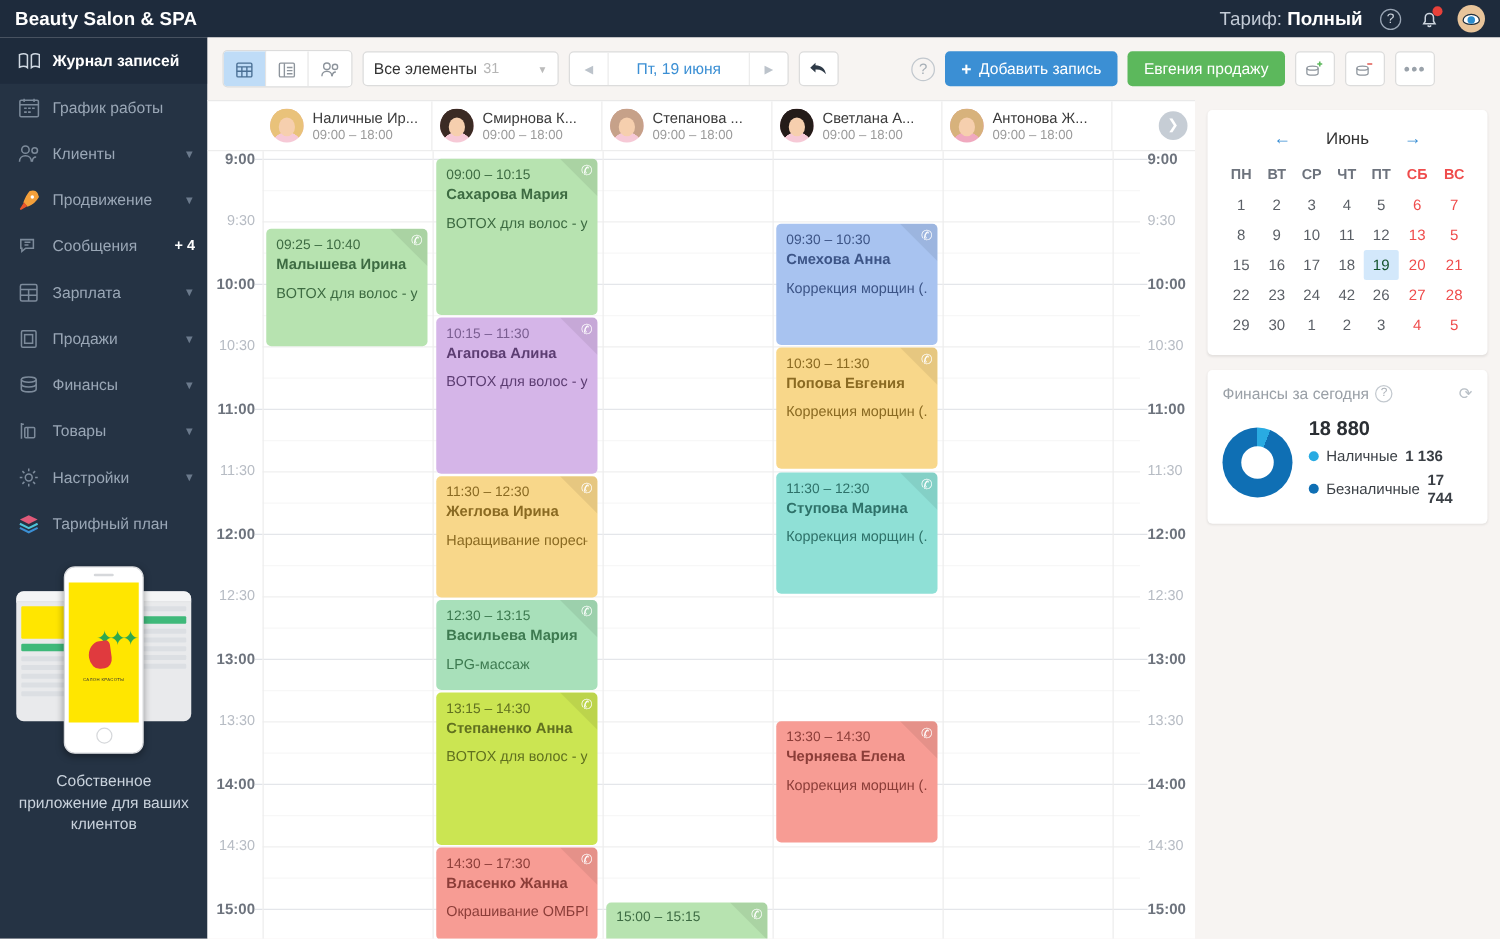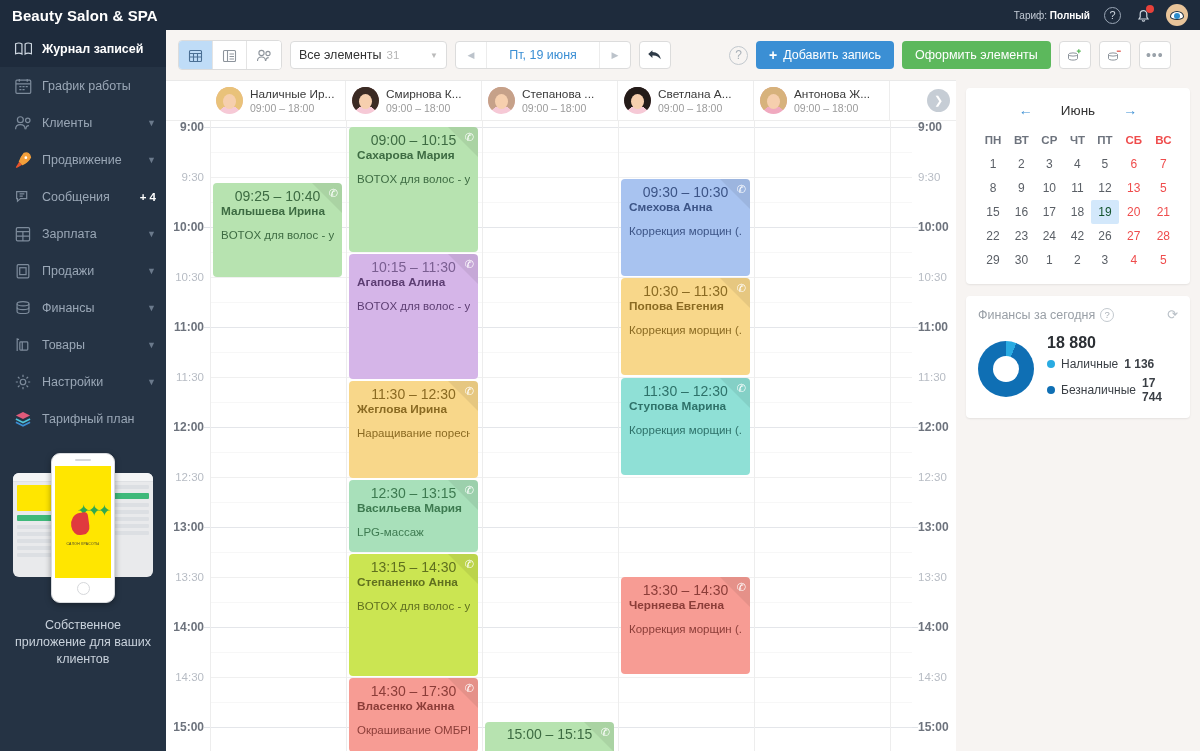--- a/index.html
+++ b/index.html
@@ -15,21 +15,21 @@
   #app { position: relative; width: 1200px; height: 751px; }
 
   
   .topbar {
     position: absolute; left: 0; top: 0; width: 1200px; height: 30px;
     background: #1e2b3c; display: flex; align-items: center;
     padding: 0 12px; color: #fff;
   }
   .brand { font-size: 15px; font-weight: bold; letter-spacing: .1px; color:#fff; }
   .topbar-right { margin-left: auto; display: flex; align-items: center; gap: 14px; }
-  .tariff { font-size: 10px; color: #c3cbd6; white-space: nowrap; }
+  .tariff { font-size: 15px; color: #c3cbd6; white-space: nowrap; }
   .tariff b { color: #fff; font-weight: bold; }
   .circle-icon {
     width: 17px; height: 17px; border-radius: 50%;
     border: 1.3px solid #9aa6b5; color: #cdd5de;
     font-size: 11px; line-height: 15px; text-align: center;
     display: inline-block;
   }
   .bell { position: relative; width: 17px; height: 17px; }
   .bell svg { display: block; }
   .bell .dot {
@@ -180,21 +180,21 @@
   .gline { position: absolute; left: 44px; right: 44px; height: 0; border-top: 1px solid #f0f0f0; }
   .gline.hour { border-top: 1px solid #e4e6ea; }
   .gline.tick { position:absolute; left:38px; width:6px; border-top:1px solid #dfe2e7; right:auto;}
   .gline.tickr { position:absolute; right:38px; width:6px; border-top:1px solid #dfe2e7; left:auto;}
   .colline { position: absolute; top: 0; bottom: 0; width: 1px; background: #ededed; }
 
   .appt {
     position: absolute; border-radius: 4px; overflow: hidden; cursor: pointer;
     padding: 6px 8px 0 8px; line-height: 14px;
   }
-  .appt .atime { font-size: 14px; text-align: center; }
+  .appt .atime { font-size: 11px; }
   .appt .aname { font-size: 11.8px; font-weight: bold; margin-top: 1px; }
   .appt .asrv { font-size: 11.5px; margin-top: 10px; white-space: nowrap; overflow: hidden; }
   .appt .corner {
     position: absolute; right: 0; top: 0; width: 30px; height: 30px;
   }
   .appt .corner .tri {
     position:absolute; right:0; top:0; width:0; height:0;
     border-top: 30px solid rgba(0,0,0,.07); border-left: 30px solid transparent;
   }
   .appt .corner .ph { position: absolute; right: 4px; top: 3px; color: #fff; font-size: 11px; }
@@ -433,21 +433,21 @@
       </svg>
     </div>
 
     <div class="help-round">?</div>
 
     <button class="btn-primary">
       <span class="plus">+</span>
       <span>Добавить запись</span>
     </button>
 
-    <button class="btn-green">Оформить элементы</button>
+    <button class="btn-green">Евгения продажу</button>
 
     <div class="iconbtn">
       <svg width="17" height="16" viewBox="0 0 17 16" fill="none" stroke="#8d949c" stroke-width="1">
         <ellipse cx="7" cy="7.5" rx="4.5" ry="1.6"></ellipse>
           <path d="M2.5 7.5v4c0 .9 2 1.6 4.5 1.6s4.5-.7 4.5-1.6v-4"></path>
         <path d="M12.8 2.2v4M10.8 4.2h4" stroke="#5cb85c" stroke-width="1.3"></path>
       </svg>
     </div>
     <div class="iconbtn">
       <svg width="17" height="16" viewBox="0 0 17 16" fill="none" stroke="#8d949c" stroke-width="1">

